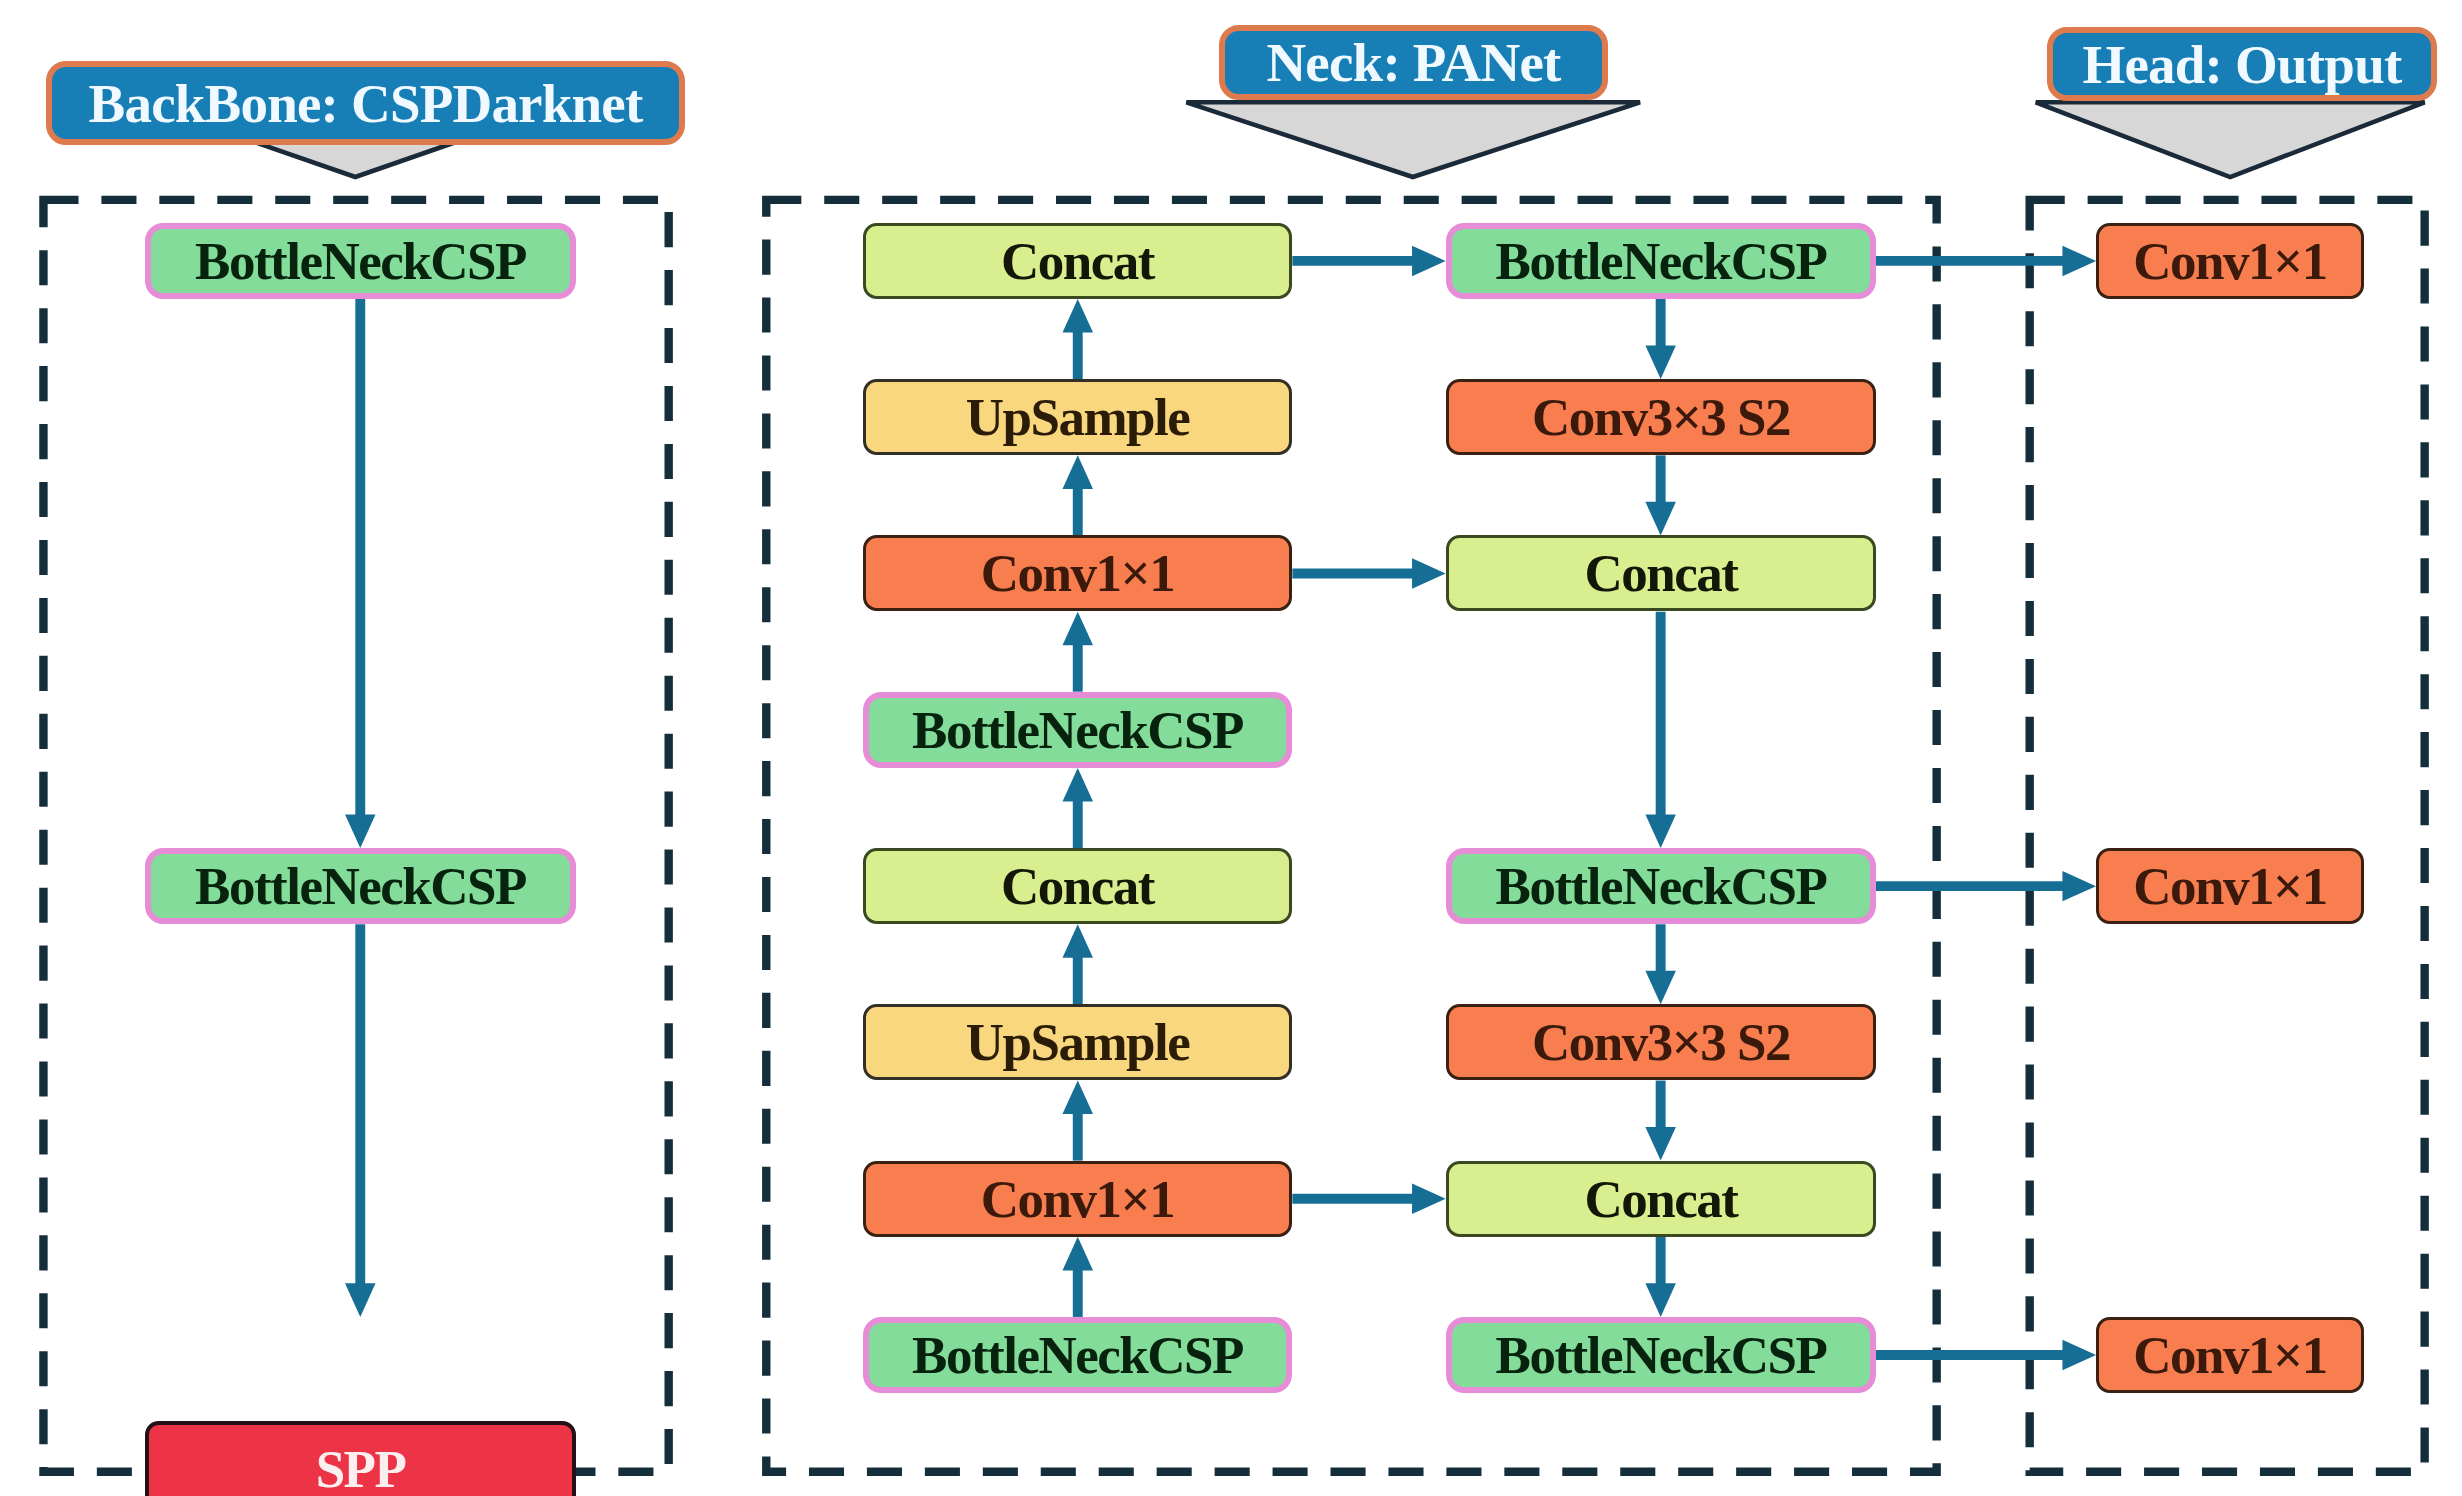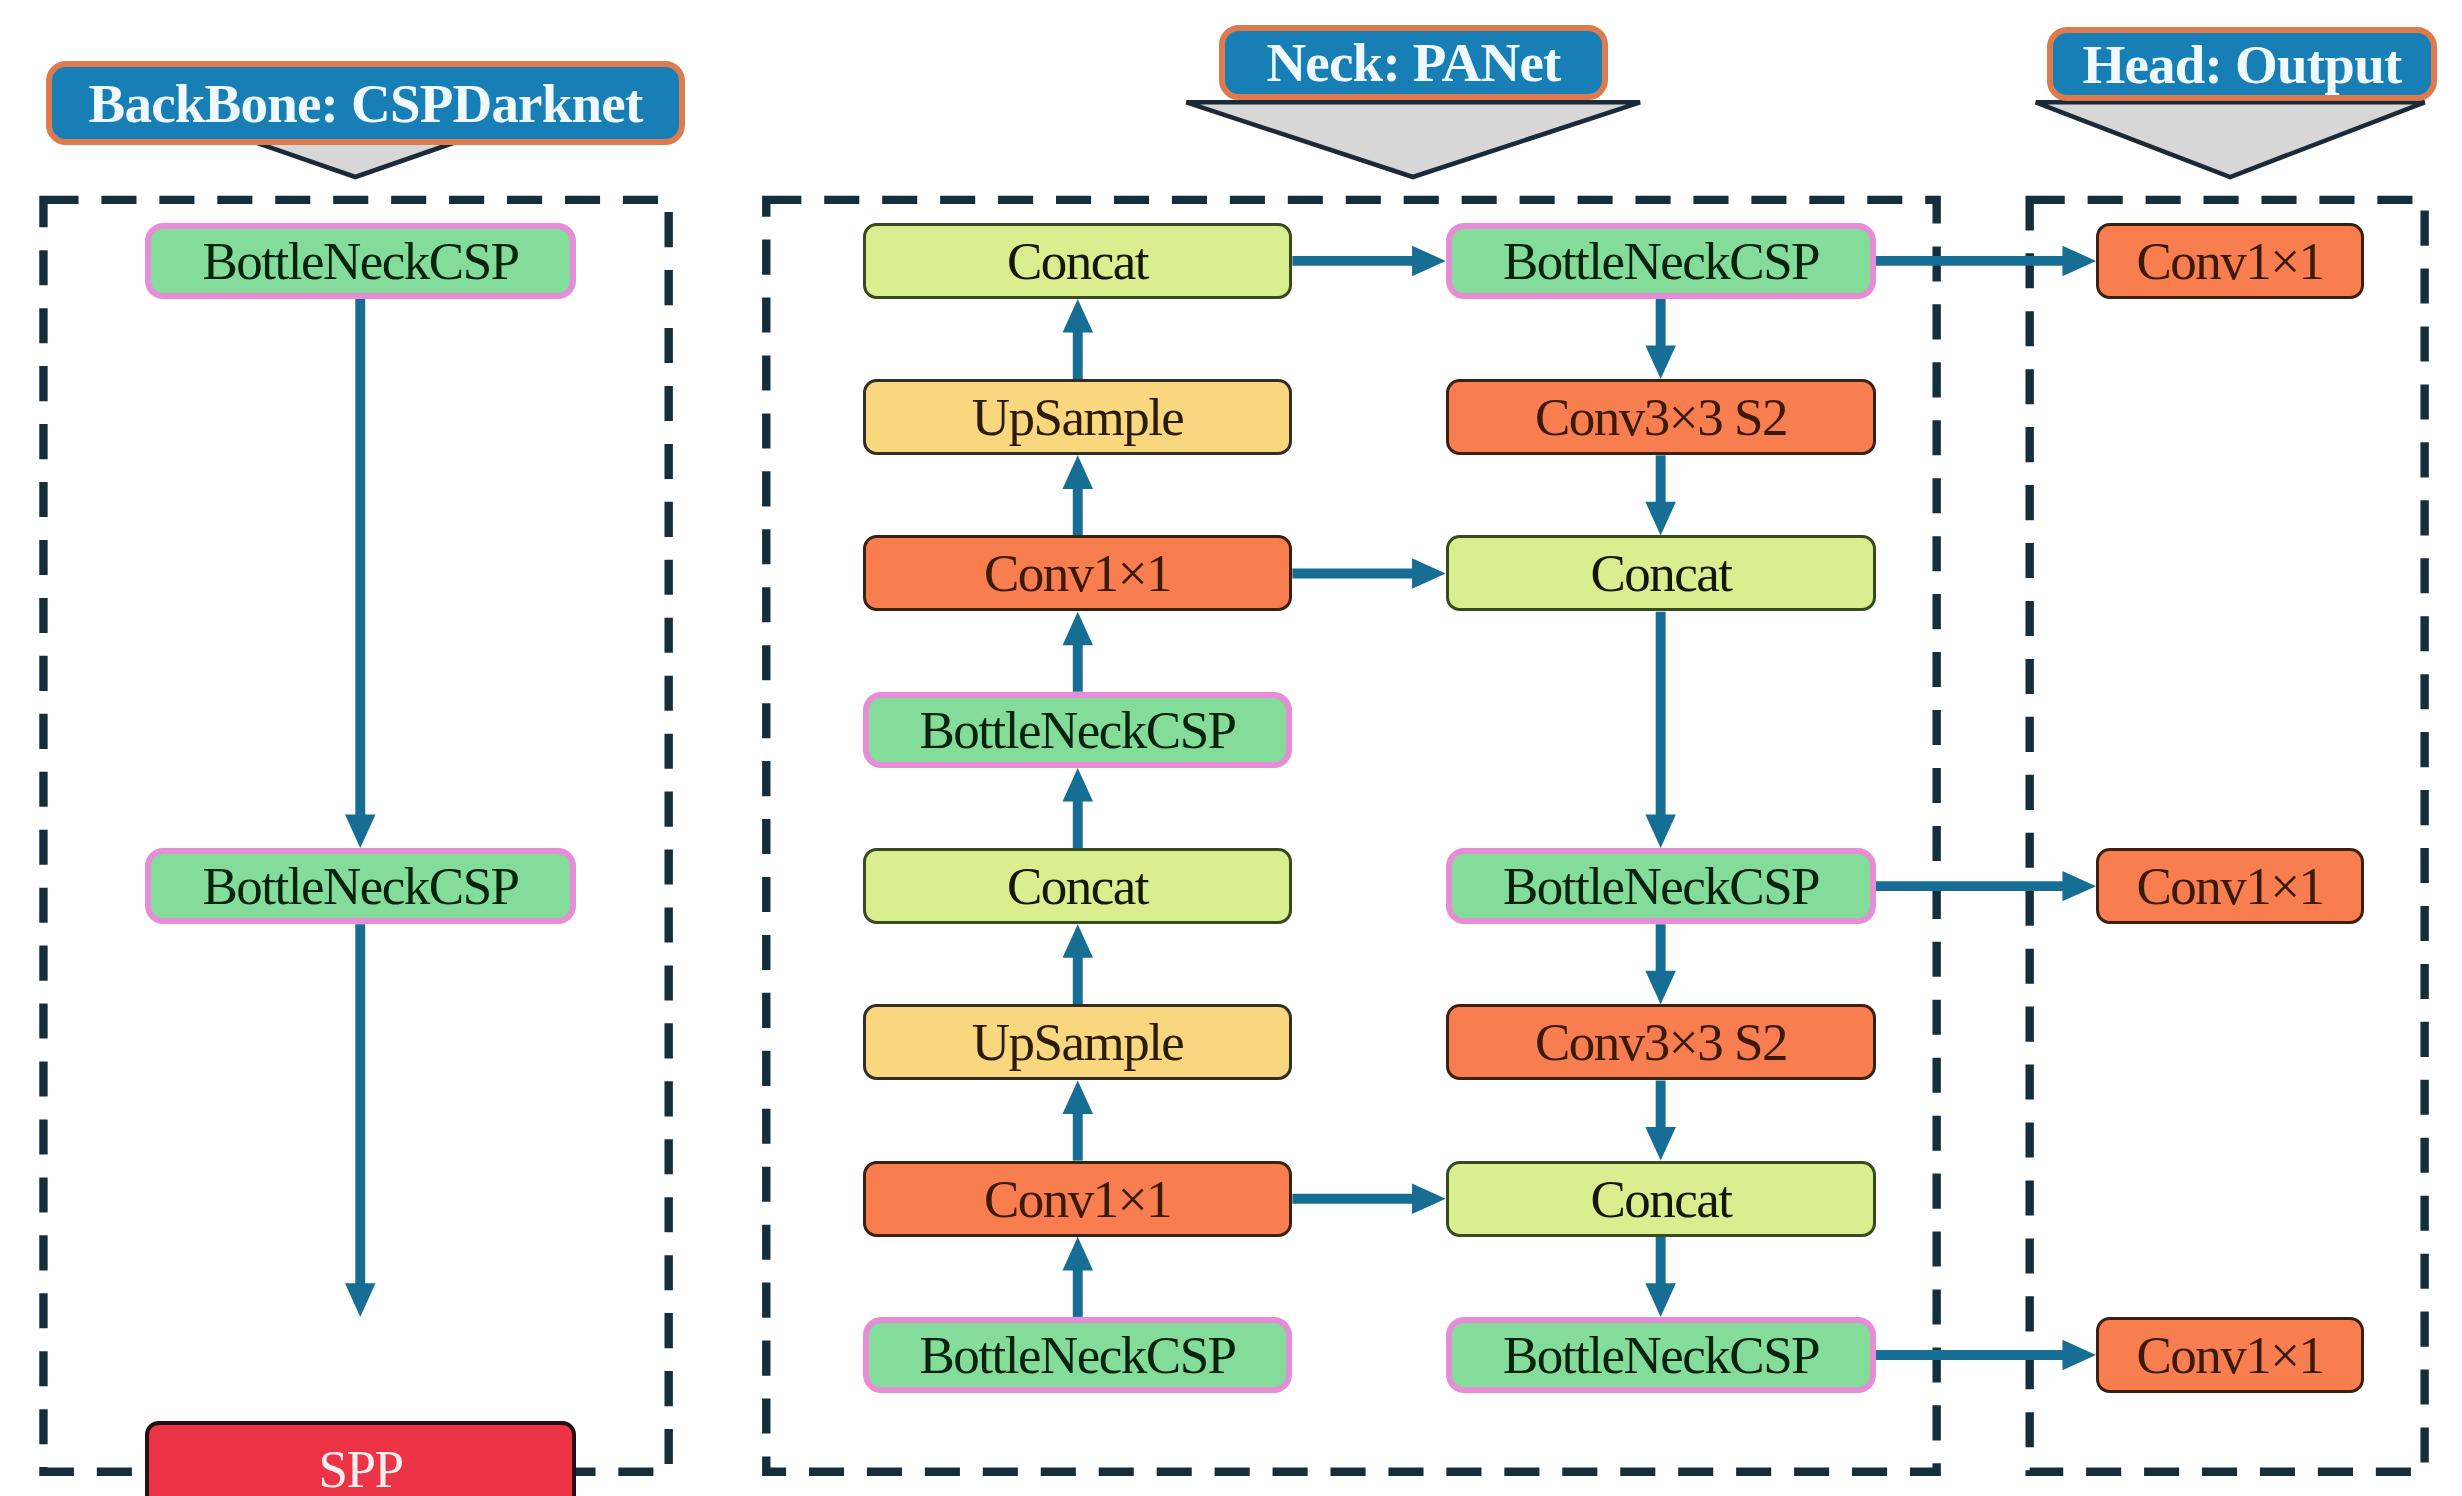--- a/index.html
+++ b/index.html
@@ -19,21 +19,21 @@
     border-radius:20px;
     color:var(--header-text);
     font-size:55px;font-weight:bold;letter-spacing:-0.8px;
     box-sizing:border-box;
     text-align:center;
     z-index:3;
   }
   .node{
     position:absolute;
     display:flex;align-items:center;justify-content:center;
-    font-size:53px;font-weight:normal;letter-spacing:-1.5px;
+    font-size:53px;font-weight:bold;letter-spacing:-1.5px;
     border-radius:13.7px;
     box-sizing:border-box;
     z-index:2;
     white-space:nowrap;
   }
   .node.bottleneck{
     background:var(--bottleneck-fill);
     border:6.1px solid var(--bottleneck-border);
     color:var(--bottleneck-text);
     border-radius:18.3px;

